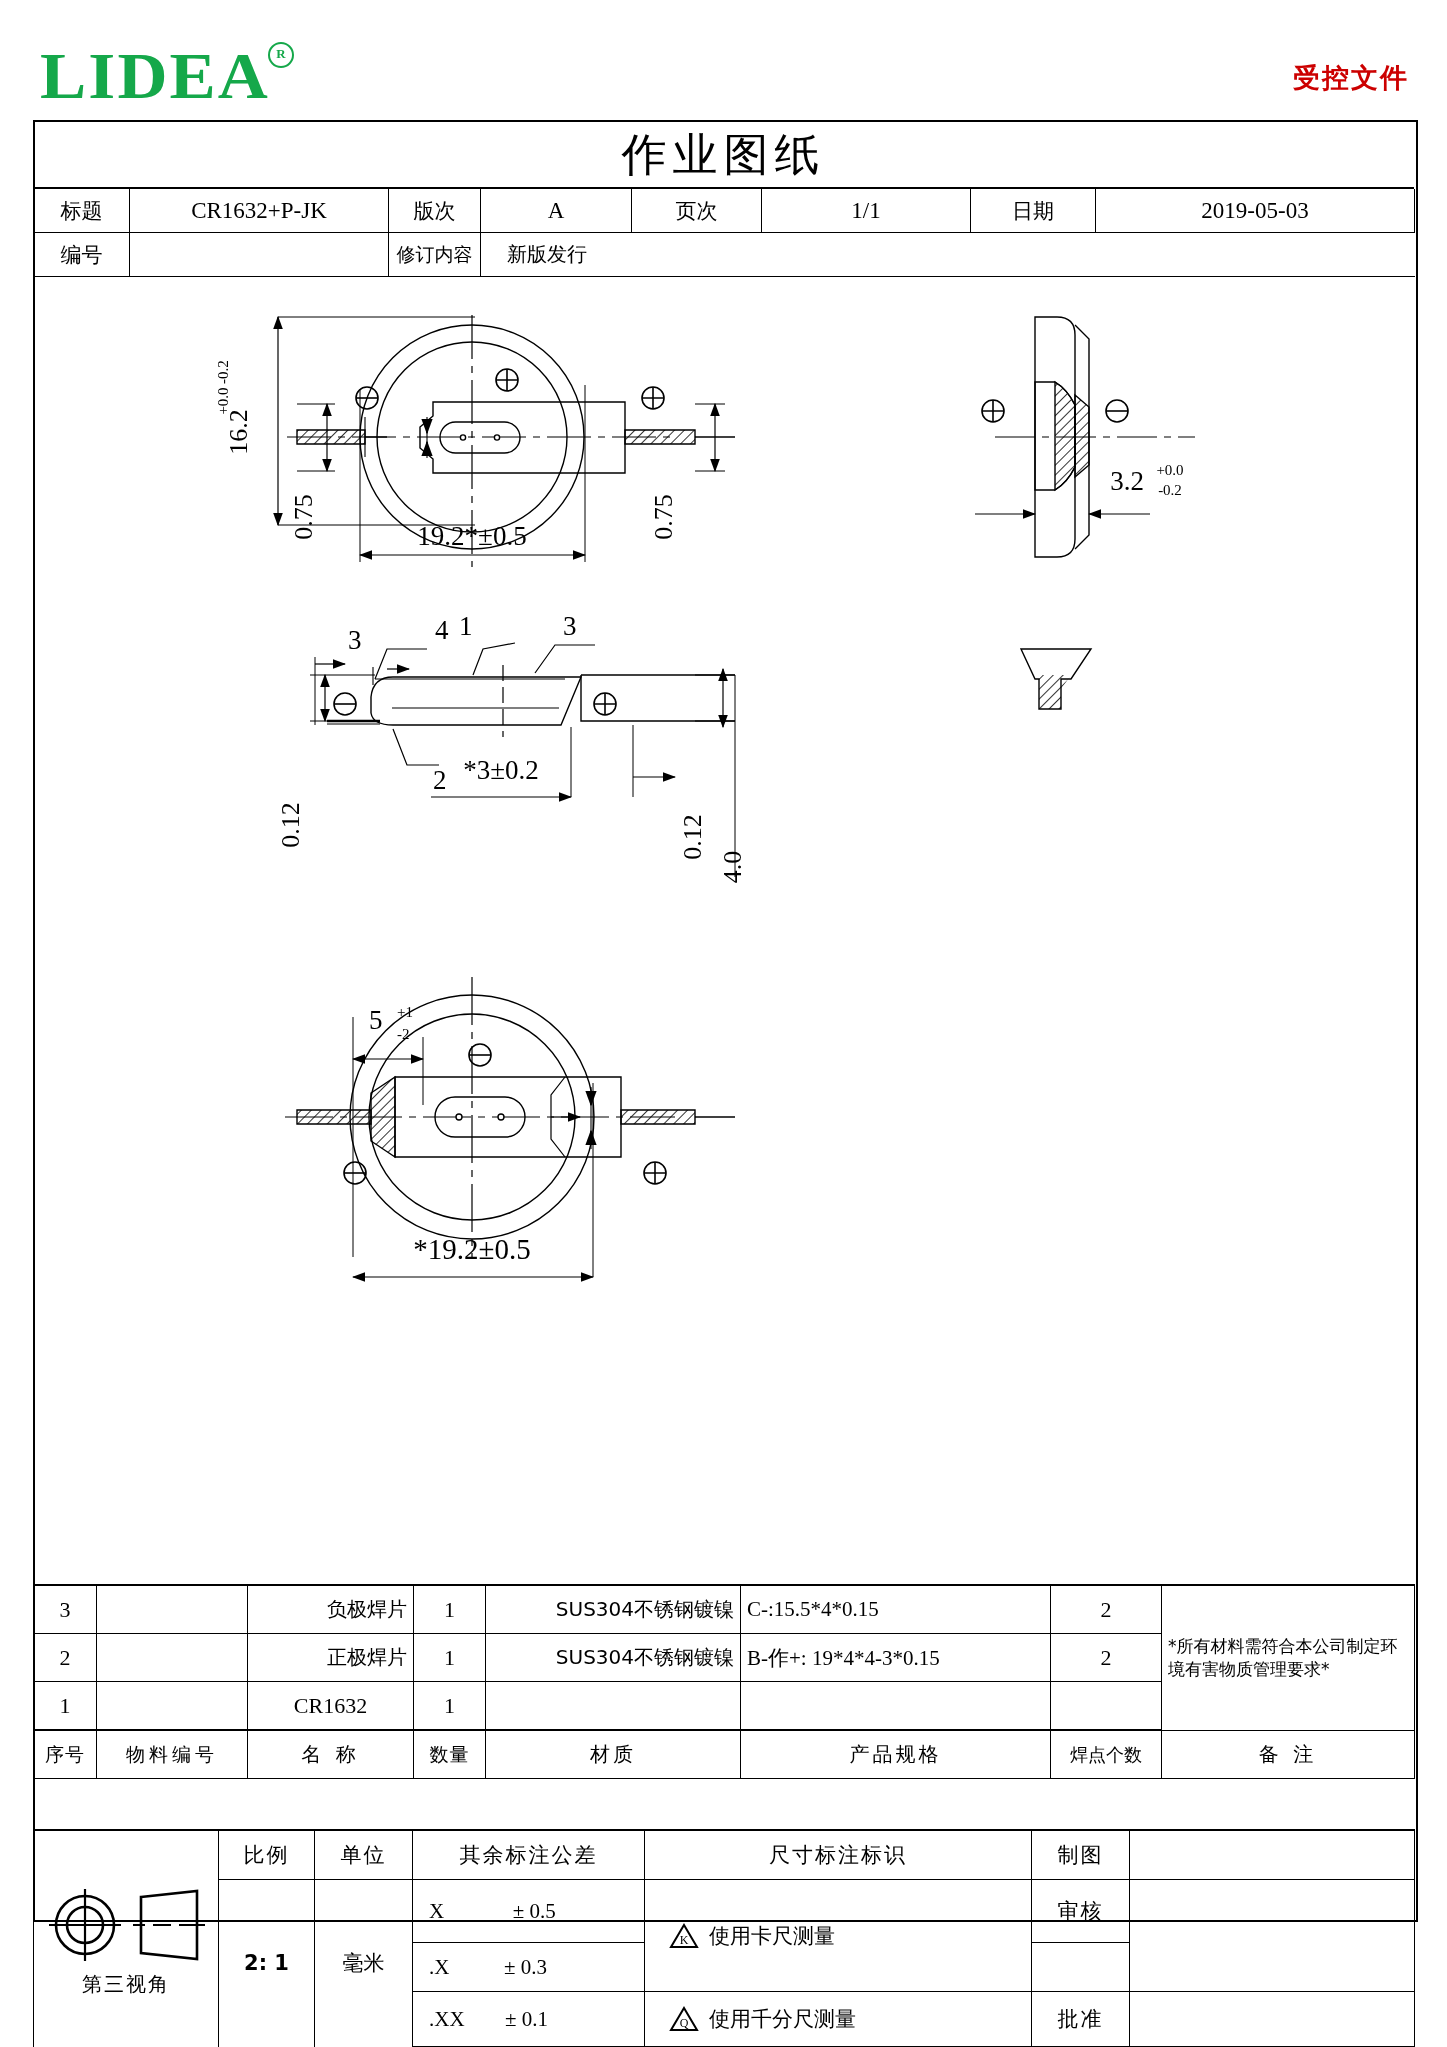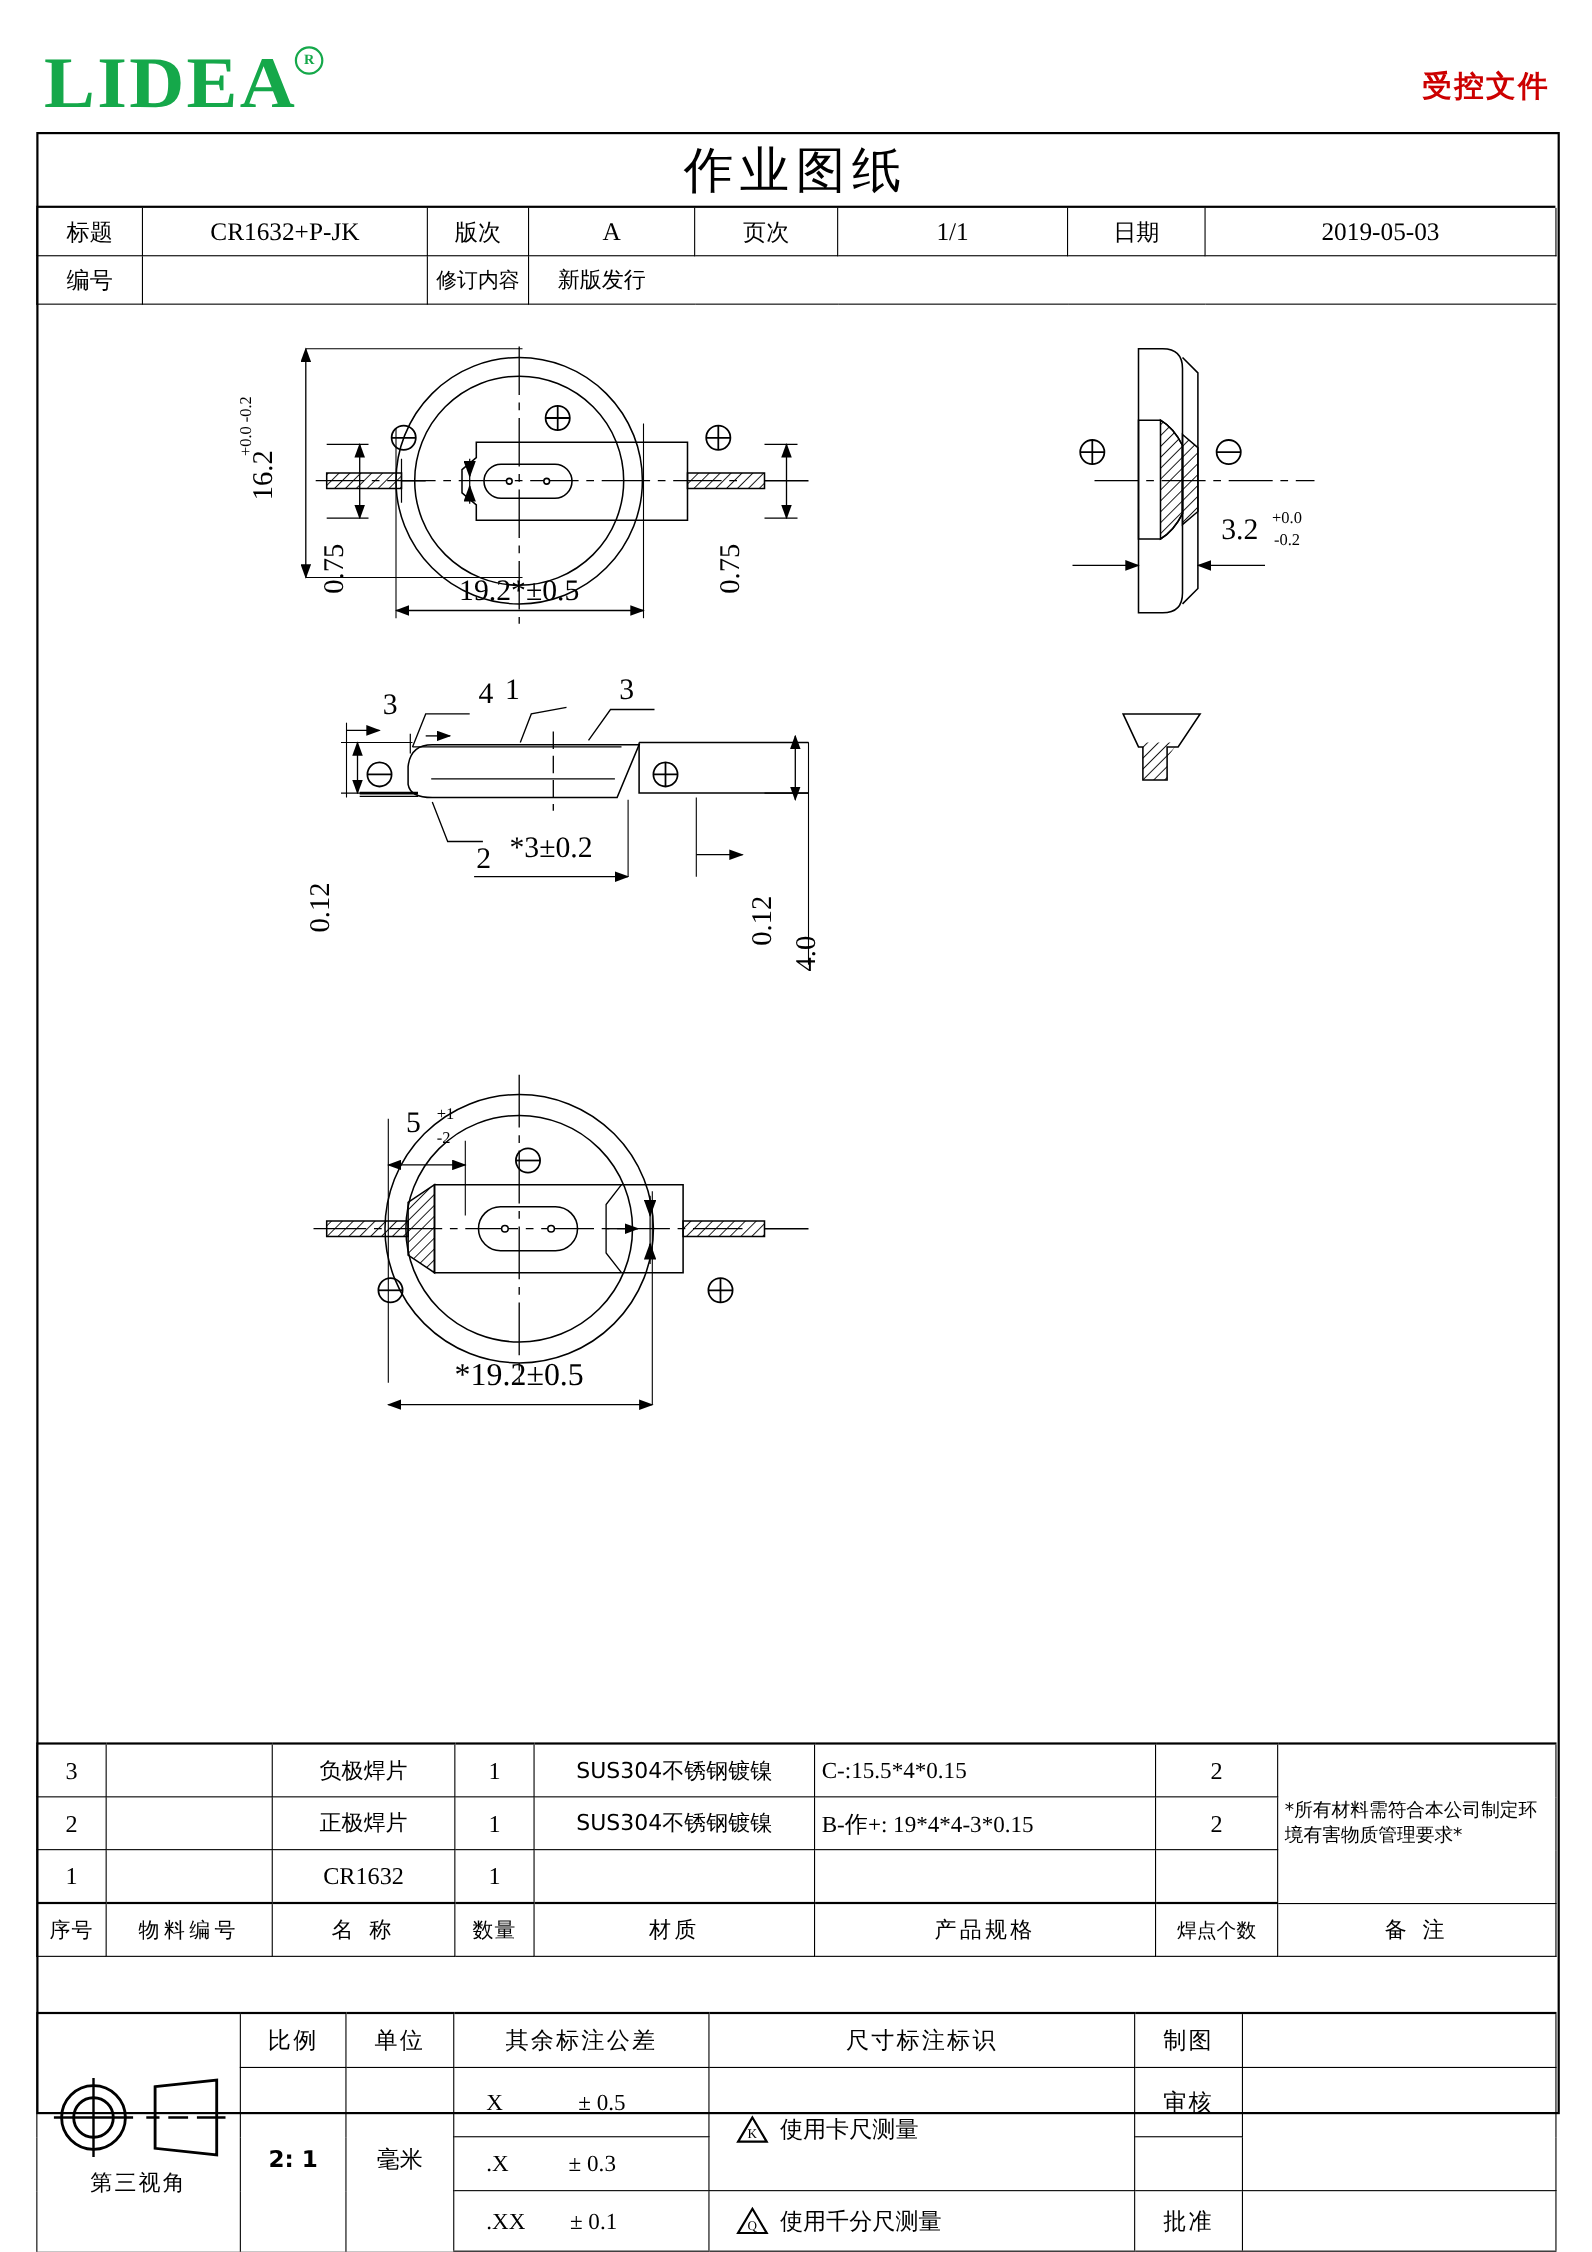--- a/index.html
+++ b/index.html
@@ -40,35 +40,35 @@
   .infotable tr:first-child td{border-top:none;}
 
   
   .draw{position:absolute;left:35px;top:277px;width:1377px;height:1307px;}
   .draw svg{display:block;}
 
   
   .bom{position:absolute;left:33px;top:1584px;width:1381px;border-collapse:collapse;table-layout:fixed;}
   .bom td{border:1.5px solid #000;height:47px;padding:0 6px;vertical-align:middle;
           font-family:"DejaVu Sans",sans-serif;font-size:20px;}
-  .bom td.c{text-align:center;}
+  .bom td.c{text-align:right;}
   .bom td.mono{font-family:"Liberation Serif","DejaVu Serif",serif;font-size:21px;text-align:left;}
   .bom td.monoc{font-family:"Liberation Serif","DejaVu Serif",serif;font-size:22px;text-align:center;}
   .bom td.hdr{text-align:center;font-size:20px;letter-spacing:4px;}
   .bom td.note{font-family:"DejaVu Sans",sans-serif;font-size:17px;line-height:1.32;
                text-align:left;vertical-align:middle;padding:2px 6px;}
   .bom .thickbot td{border-bottom:2.5px solid #000;}
   .bom .thicktop td{border-top:2.5px solid #000;}
 
   
   .foot{position:absolute;left:33px;top:1829px;width:1381px;border-collapse:collapse;table-layout:fixed;}
   .foot td{border:1.5px solid #000;padding:0;vertical-align:middle;text-align:center;
            font-family:"DejaVu Sans",sans-serif;font-size:21px;}
   .foot td.lbl{letter-spacing:2px;margin-top:39px;}
-  .foot td.tol{font-family:"Liberation Serif","DejaVu Serif",serif;font-size:21px;text-align:left;padding-left:29px;}
+  .foot td.tol{font-family:"Liberation Serif","DejaVu Serif",serif;font-size:21px;text-align:left;padding-left:16px;}
   .foot .outerbot td{border-bottom:2.5px solid #000;}
   .foot .outertop td{border-top:2.5px solid #000;}
   .projbox{position:relative;height:100%;}
   .proj-label{font-family:"DejaVu Sans",sans-serif;font-size:20px;letter-spacing:2px;}
   .measrow{display:flex;align-items:center;gap:10px;}
   .warn{position:relative;width:30px;height:26px;flex:0 0 30px;}
   .warn svg{position:absolute;left:0;top:0;}
   .ratio{font-family:"Liberation Serif","DejaVu Serif",serif;font-size:23px;font-weight:bold;}
   .scale-u{font-family:"DejaVu Sans",sans-serif;font-size:21px;}
   text{font-family:"Liberation Serif","DejaVu Serif",serif;}

